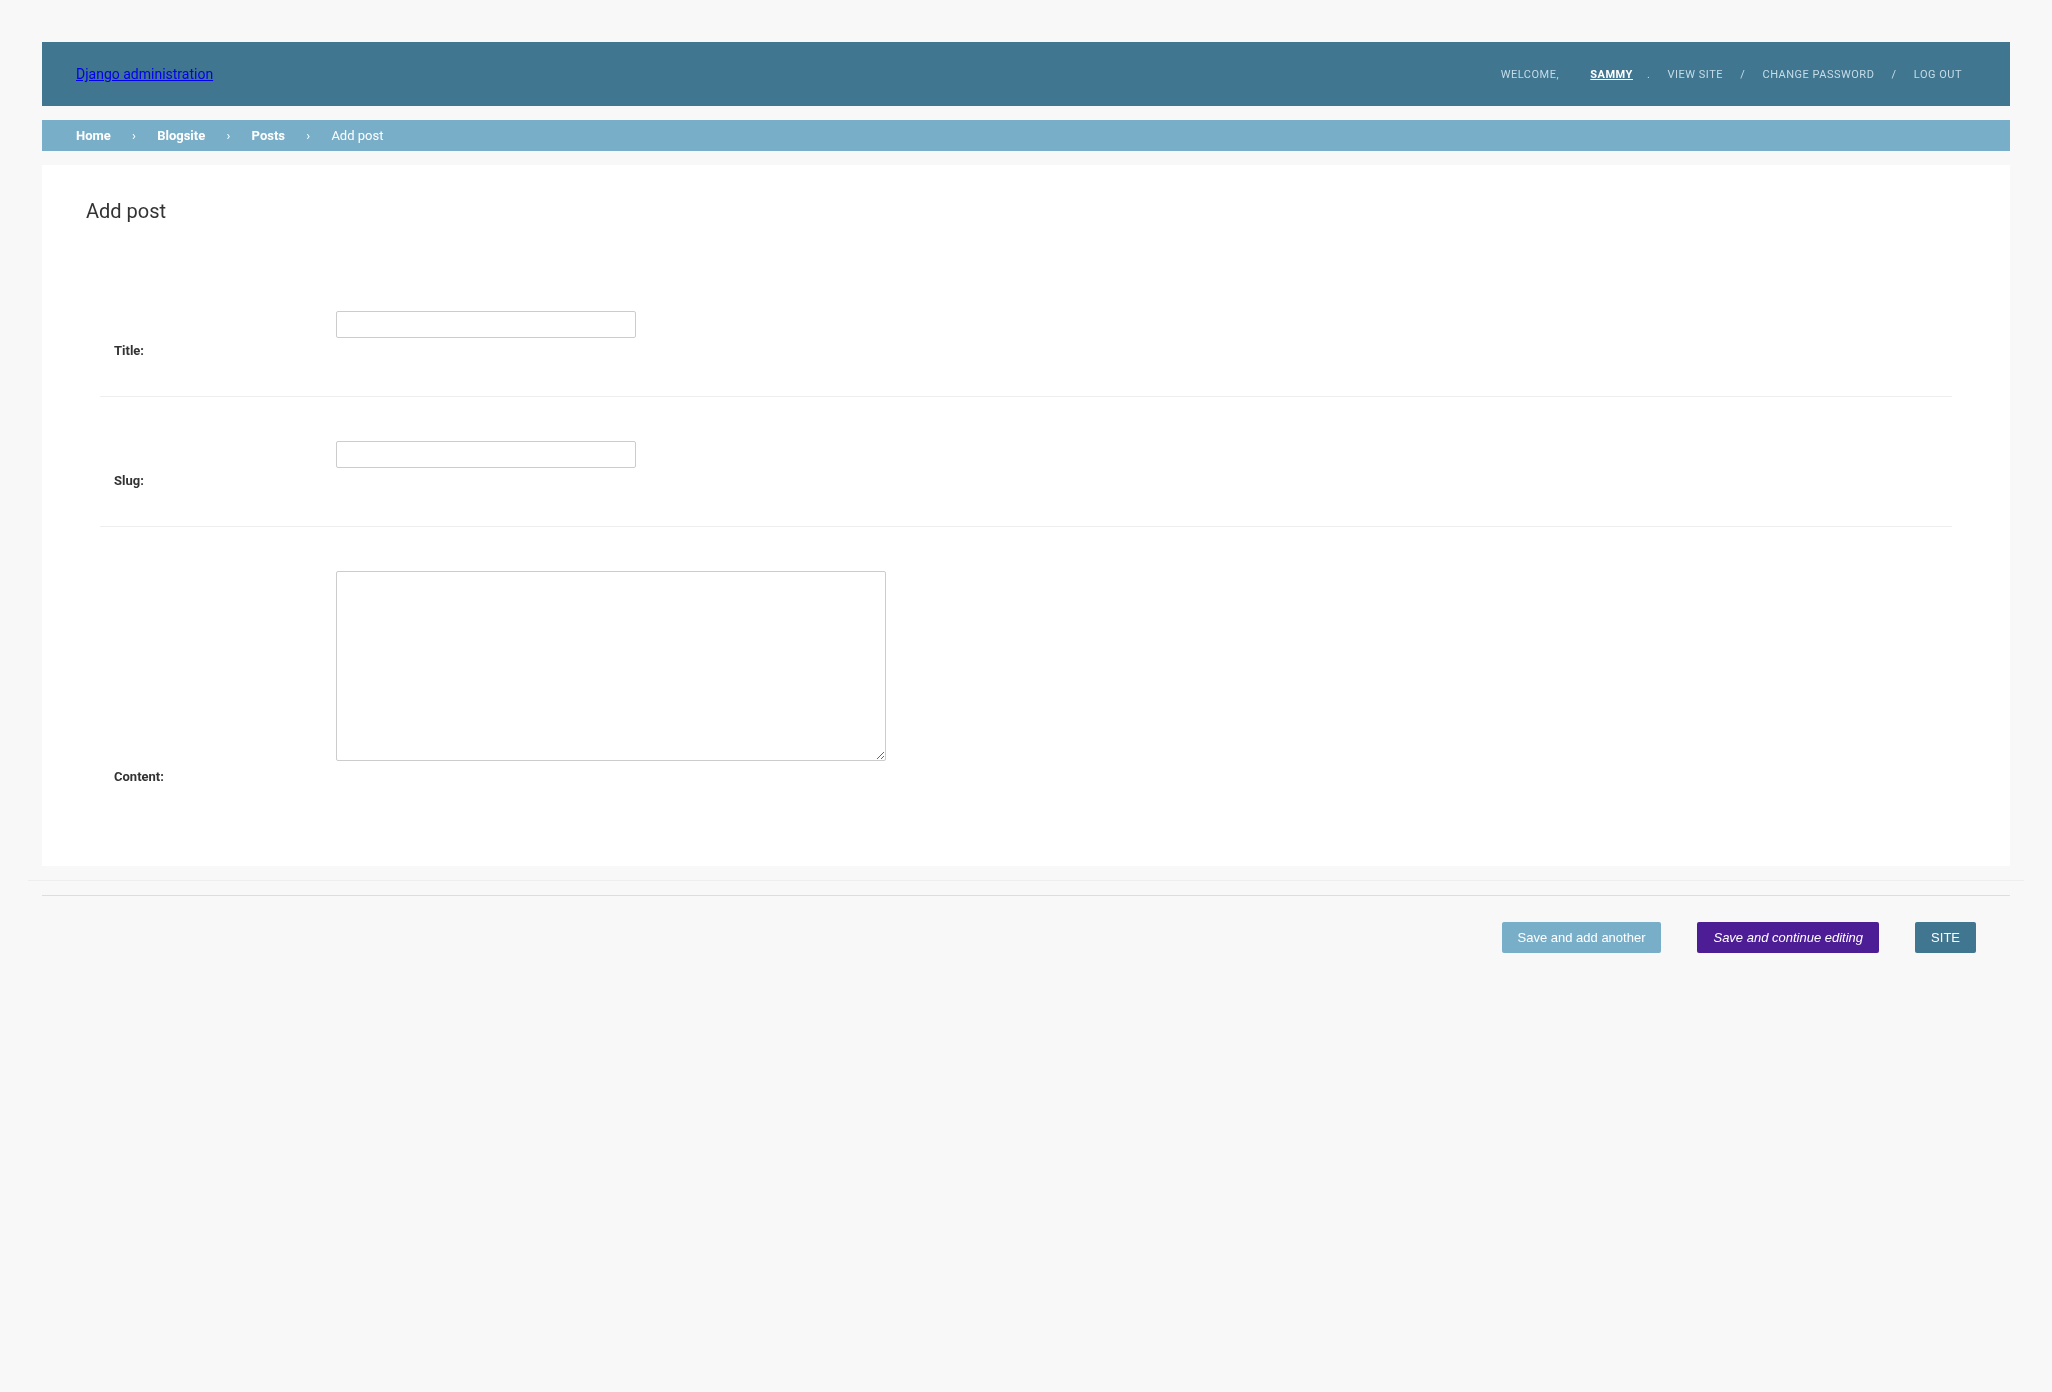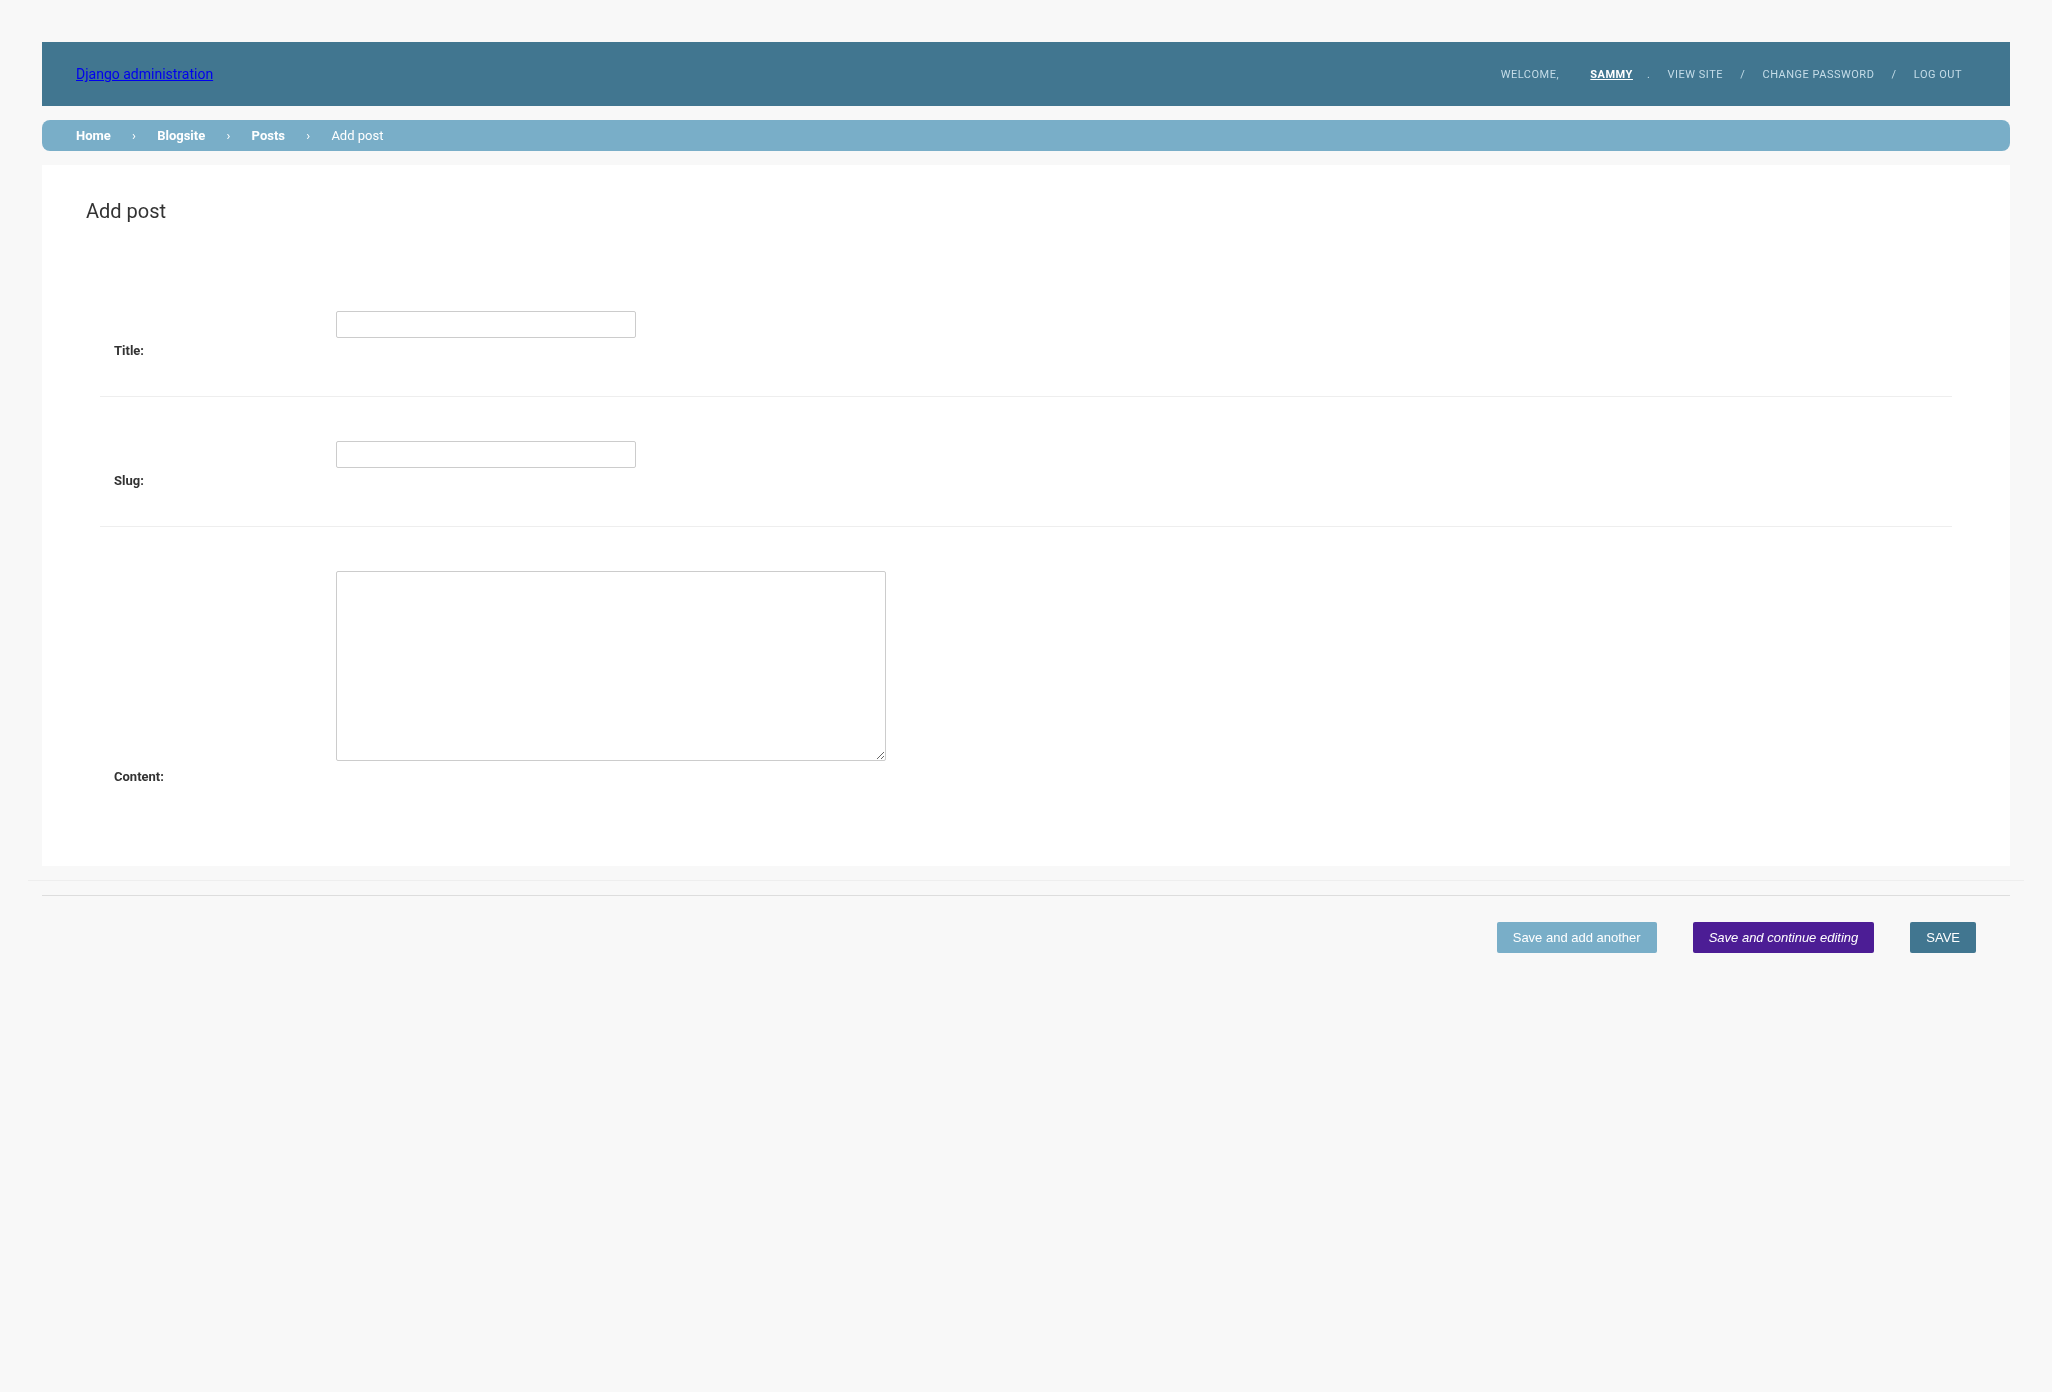--- a/index.html
+++ b/index.html
@@ -43,21 +43,20 @@
       color: #fff;
       text-decoration: underline;
     }
 
     
     #breadcrumb-bar {
       background: #79aec8;
       padding: 8px 20px;
       font-size: 13px;
       color: #fff;
-      border-radius: 8px;
     }
 
     #breadcrumb-bar a {
       color: #fff;
       text-decoration: none;
       font-weight: bold;
     }
 
     #breadcrumb-bar .separator {
       margin: 0 4px;
@@ -229,14 +228,14 @@
 
 
   </div>
 </div>
 
 <hr class="form-divider">
 
 <div class="submit-row">
   <button class="btn-save-add">Save and add another</button>
   <button class="btn-save-continue">Save and continue editing</button>
-  <button class="btn-save">SAVE</button>
+  <button class="btn-save">SITE</button>
 </div>
 
 </body></html>

